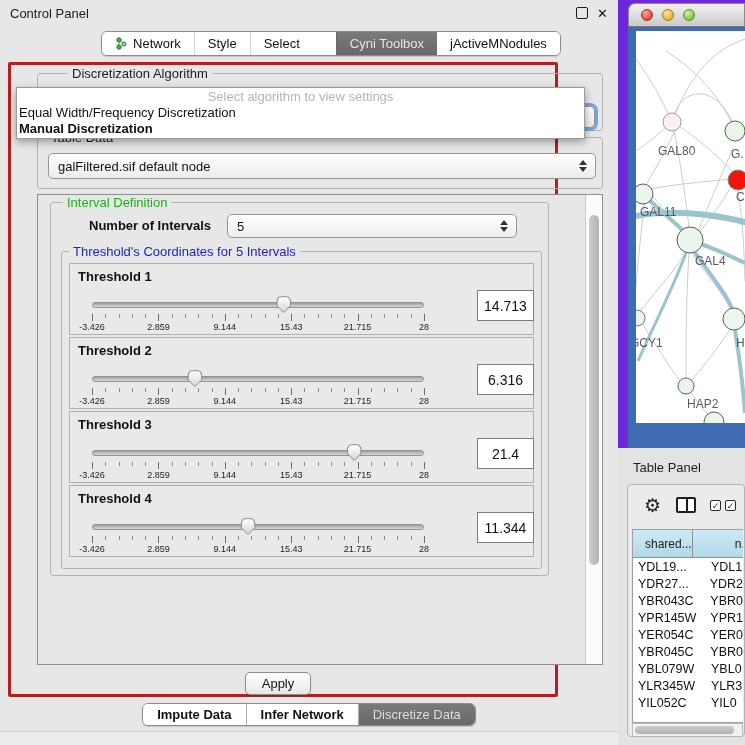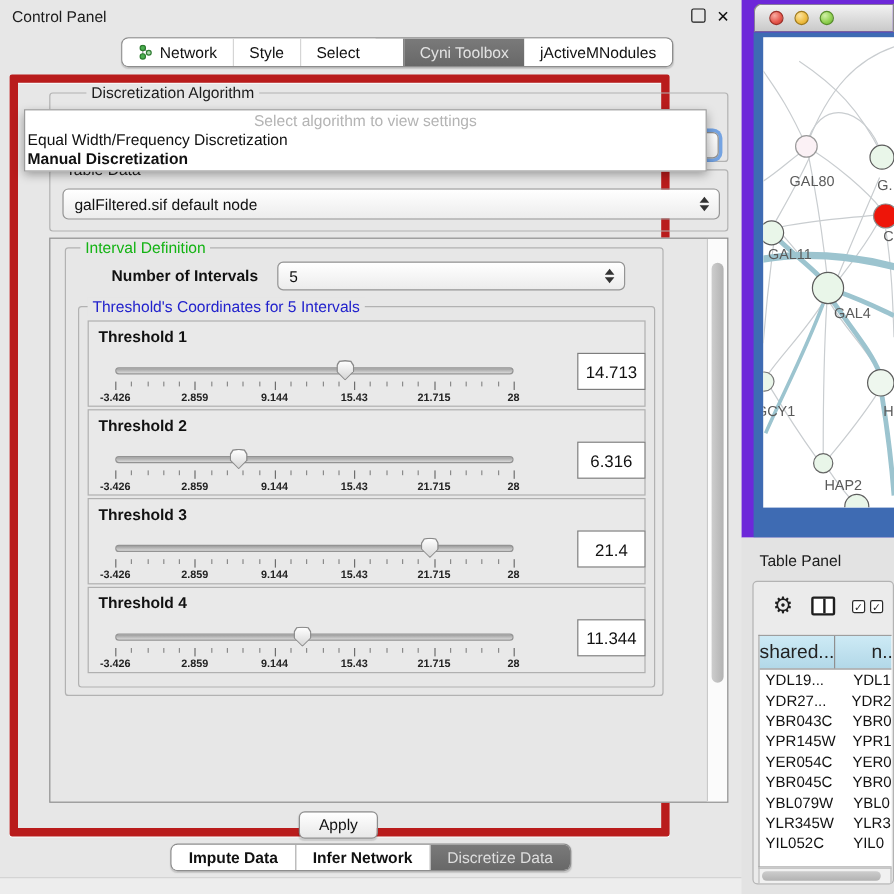--- a/index.html
+++ b/index.html
@@ -14,21 +14,21 @@
   .icon-minbox{width:10px;height:10px;border:1.6px solid #1a1a1a;border-radius:2px;}
   .icon-close{font-size:13px;font-weight:700;color:#111;line-height:1;}
 
   .cp-tabs{position:absolute;top:31px;left:0;right:0;display:flex;justify-content:center;padding-left:44px;}
   .tabgroup{display:inline-flex;border:1px solid #8d8d8d;border-radius:6px;overflow:hidden;background:#fff;box-shadow:0 1px 1px rgba(0,0,0,.15);}
   .tab{padding:4px 13px;font-size:13px;color:#111;background:#fff;display:flex;align-items:center;gap:5px;border-left:1px solid #d5d5d5;white-space:nowrap;}
   .tab:first-child{border-left:none;}
   .tab.selected{background:linear-gradient(#7a7a7a,#686868);color:#e3e3e3;border-left-color:#686868;margin-left:23px;}
   .tab.after-selected{border-left:none;}
 
-  .cp-main{position:absolute;left:8px;top:62px;width:550px;height:635px;border:7px solid #b91c1c;border-radius:2px;background:#e7e7e7;box-sizing:border-box;box-shadow:0 1px 0 #fdfdfd, inset 0 1px 0 #f6f6f6;}
+  .cp-main{position:absolute;left:8px;top:62px;width:550px;height:635px;border:3px solid #b91c1c;border-radius:2px;background:#e7e7e7;box-sizing:border-box;box-shadow:0 1px 0 #fdfdfd, inset 0 1px 0 #f6f6f6;}
 
   .group{position:absolute;border:1px solid #b2b2b2;border-radius:3px;box-sizing:border-box;}
   .group>.legend{position:absolute;top:-8px;font-size:13px;background:#e7e7e7;padding:0 4px;line-height:15px;white-space:nowrap;}
   .legend.black{color:#1c1c1c;}
   .legend.green{color:#14b314;}
   .legend.blue{color:#2222cc;}
 
   .algo-group{left:26px;top:8px;width:566px;height:58px;}
   .algo-group>.legend{left:30px;}
   .algo-combo{position:absolute;left:10px;top:32px;width:547px;height:22px;border-radius:5px;background:linear-gradient(#fdfdfd,#e9e9e9);border:1px solid #8f8f8f;box-shadow:0 0 0 3px rgba(95,150,225,.85);box-sizing:border-box;}
@@ -65,21 +65,21 @@
   .th-label{position:absolute;left:8px;top:5px;font-size:13px;font-weight:700;color:#111;}
   .slider{position:absolute;left:22px;top:33px;width:332px;height:16px;}
   .track{position:absolute;left:0;right:0;top:5px;height:6px;border-radius:3px;background:linear-gradient(#9e9e9e,#d9d9d9);border:1px solid #939393;box-sizing:border-box;}
   .thumb{position:absolute;top:-1px;width:15px;height:17px;transform:translateX(-50%);}
   .thumb .t-outer{position:absolute;inset:0;background:#8a8a8a;clip-path:polygon(0 26%,16% 4%,50% 0,84% 4%,100% 26%,100% 56%,50% 100%,0 56%);}
   .thumb .t-inner{position:absolute;inset:1px;background:linear-gradient(#ffffff,#d6d6d6);clip-path:polygon(0 26%,16% 4%,50% 0,84% 4%,100% 26%,100% 56%,50% 100%,0 56%);}
   .ticks{position:absolute;left:22px;top:50px;width:332px;height:7px;}
   .tick{position:absolute;top:0;width:1px;height:4px;background:#8a8a8a;}
   .tick.major{height:7px;background:#6e6e6e;}
   .ticklabels{position:absolute;left:22px;top:58px;width:332px;height:10px;}
-  .ticklabels span{position:absolute;transform:translateX(-50%);font-size:9px;font-weight:700;color:#222;white-space:nowrap;}
+  .ticklabels span{position:absolute;transform:translateX(-50%);font-size:9px;font-weight:400;color:#222;white-space:nowrap;}
   .th-value{position:absolute;left:407px;top:26px;width:57px;height:31px;background:#fff;border:1px solid #7d7d7d;box-sizing:border-box;font-size:14px;color:#111;display:flex;align-items:center;justify-content:center;}
 
   .attr-group{left:12px;top:393px;width:497px;height:115px;}
   .attr-group>.legend{left:7px;}
   .attr-subtitle{position:absolute;left:6px;top:9px;font-size:13px;font-weight:700;color:#111;}
   .attr-list{position:absolute;left:12px;top:29px;width:470px;height:80px;background:#fff;border:1px solid #9a9a9a;box-sizing:border-box;overflow:hidden;}
   .list-item{font-size:13px;color:#111;line-height:14px;padding-left:8px;white-space:nowrap;}
   .attr-list .lscroll{position:absolute;right:0;top:0;bottom:0;width:13px;background:#fdfdfd;border-left:1px solid #d0d0d0;box-sizing:border-box;}
   .attr-list .lscroll .thumb-v{left:2px;width:8px;top:2px;height:42px;}
 
@@ -110,21 +110,21 @@
   .tp-title{position:absolute;left:15px;top:12px;font-size:13px;color:#1c1c1c;}
   .tp-panel{position:absolute;left:9px;top:36px;width:118px;height:253px;background:#ebebeb;border:1px solid #b3b3b3;border-radius:4px;box-sizing:border-box;}
   .tp-toolbar{position:absolute;left:0;top:5px;right:0;height:30px;display:flex;align-items:center;}
   .gear{font-family:"DejaVu Sans",sans-serif;font-size:19px;color:#1e1e1e;line-height:1;margin-left:16px;}
   .split-icon{width:20px;height:16px;border:2px solid #1e1e1e;background:#fff;box-sizing:border-box;position:relative;margin-left:15px;border-radius:2px;}
   .split-icon::after{content:"";position:absolute;left:50%;top:0;bottom:0;width:2px;background:#1e1e1e;}
   .cbx{width:11px;height:11px;border:1.4px solid #2a2a2a;border-radius:2px;font-size:9px;line-height:10px;text-align:center;color:#2a2a2a;box-sizing:border-box;background:#fff;}
   .cbx1{margin-left:14px;} .cbx2{margin-left:4px;}
   .tp-table{position:absolute;left:4px;top:44px;right:1px;bottom:13px;background:#fff;border:1px solid #9e9e9e;border-right:none;box-sizing:border-box;overflow:hidden;}
   .thead{display:flex;height:27px;background:linear-gradient(#cdeaf5,#b2d8e8);border-bottom:1px solid #8f8f8f;}
-  .hcell{font-size:16px;color:#222;display:flex;align-items:center;justify-content:center;box-sizing:border-box;}
+  .hcell{font-size:12px;color:#222;display:flex;align-items:center;justify-content:center;box-sizing:border-box;margin-left:12px;}
   .hcell.c0{width:74px;border-right:1px solid #8f8f8f;}
   .hcell.c1{flex:1;justify-content:flex-start;padding-left:30px;}
   .trow{display:flex;height:17px;}
   .tcell{font-size:12.5px;color:#111;white-space:nowrap;box-sizing:border-box;display:flex;align-items:center;}
   .tcell.c0{width:74px;padding-left:5px;}
   .tcell.c1{flex:1;padding-left:4px;}
   .hscroll{position:absolute;left:4px;right:1px;bottom:0;height:13px;background:#f1f1f1;border:1px solid #bcbcbc;border-bottom:none;box-sizing:border-box;}
   .hscroll .thumb-h{position:absolute;top:2px;height:8px;left:2px;right:8px;border-radius:5px;background:linear-gradient(#cdcdcd,#b2b2b2);}
 </style>
 </head>

